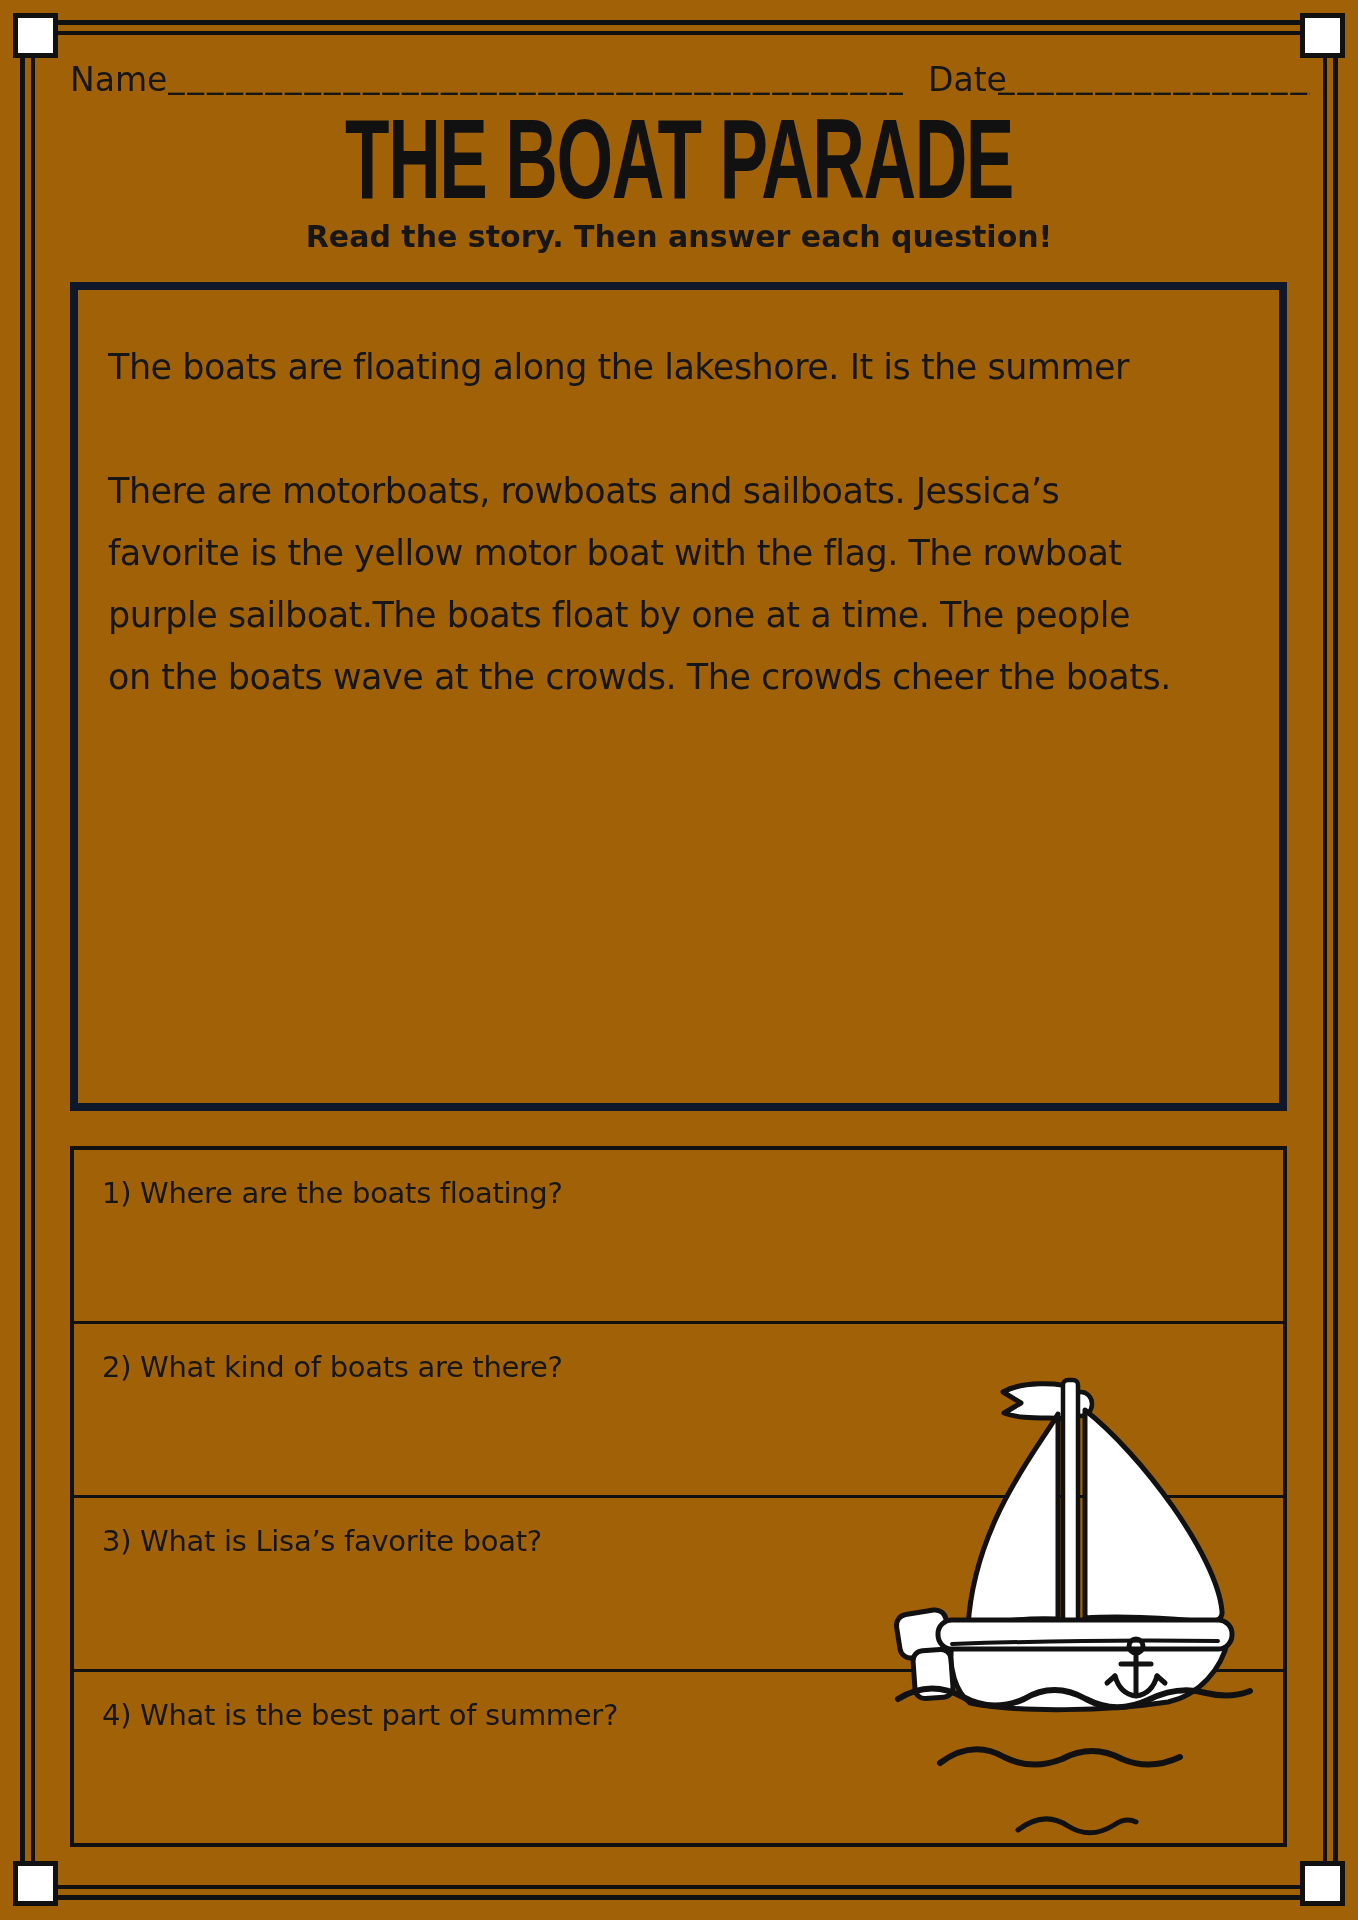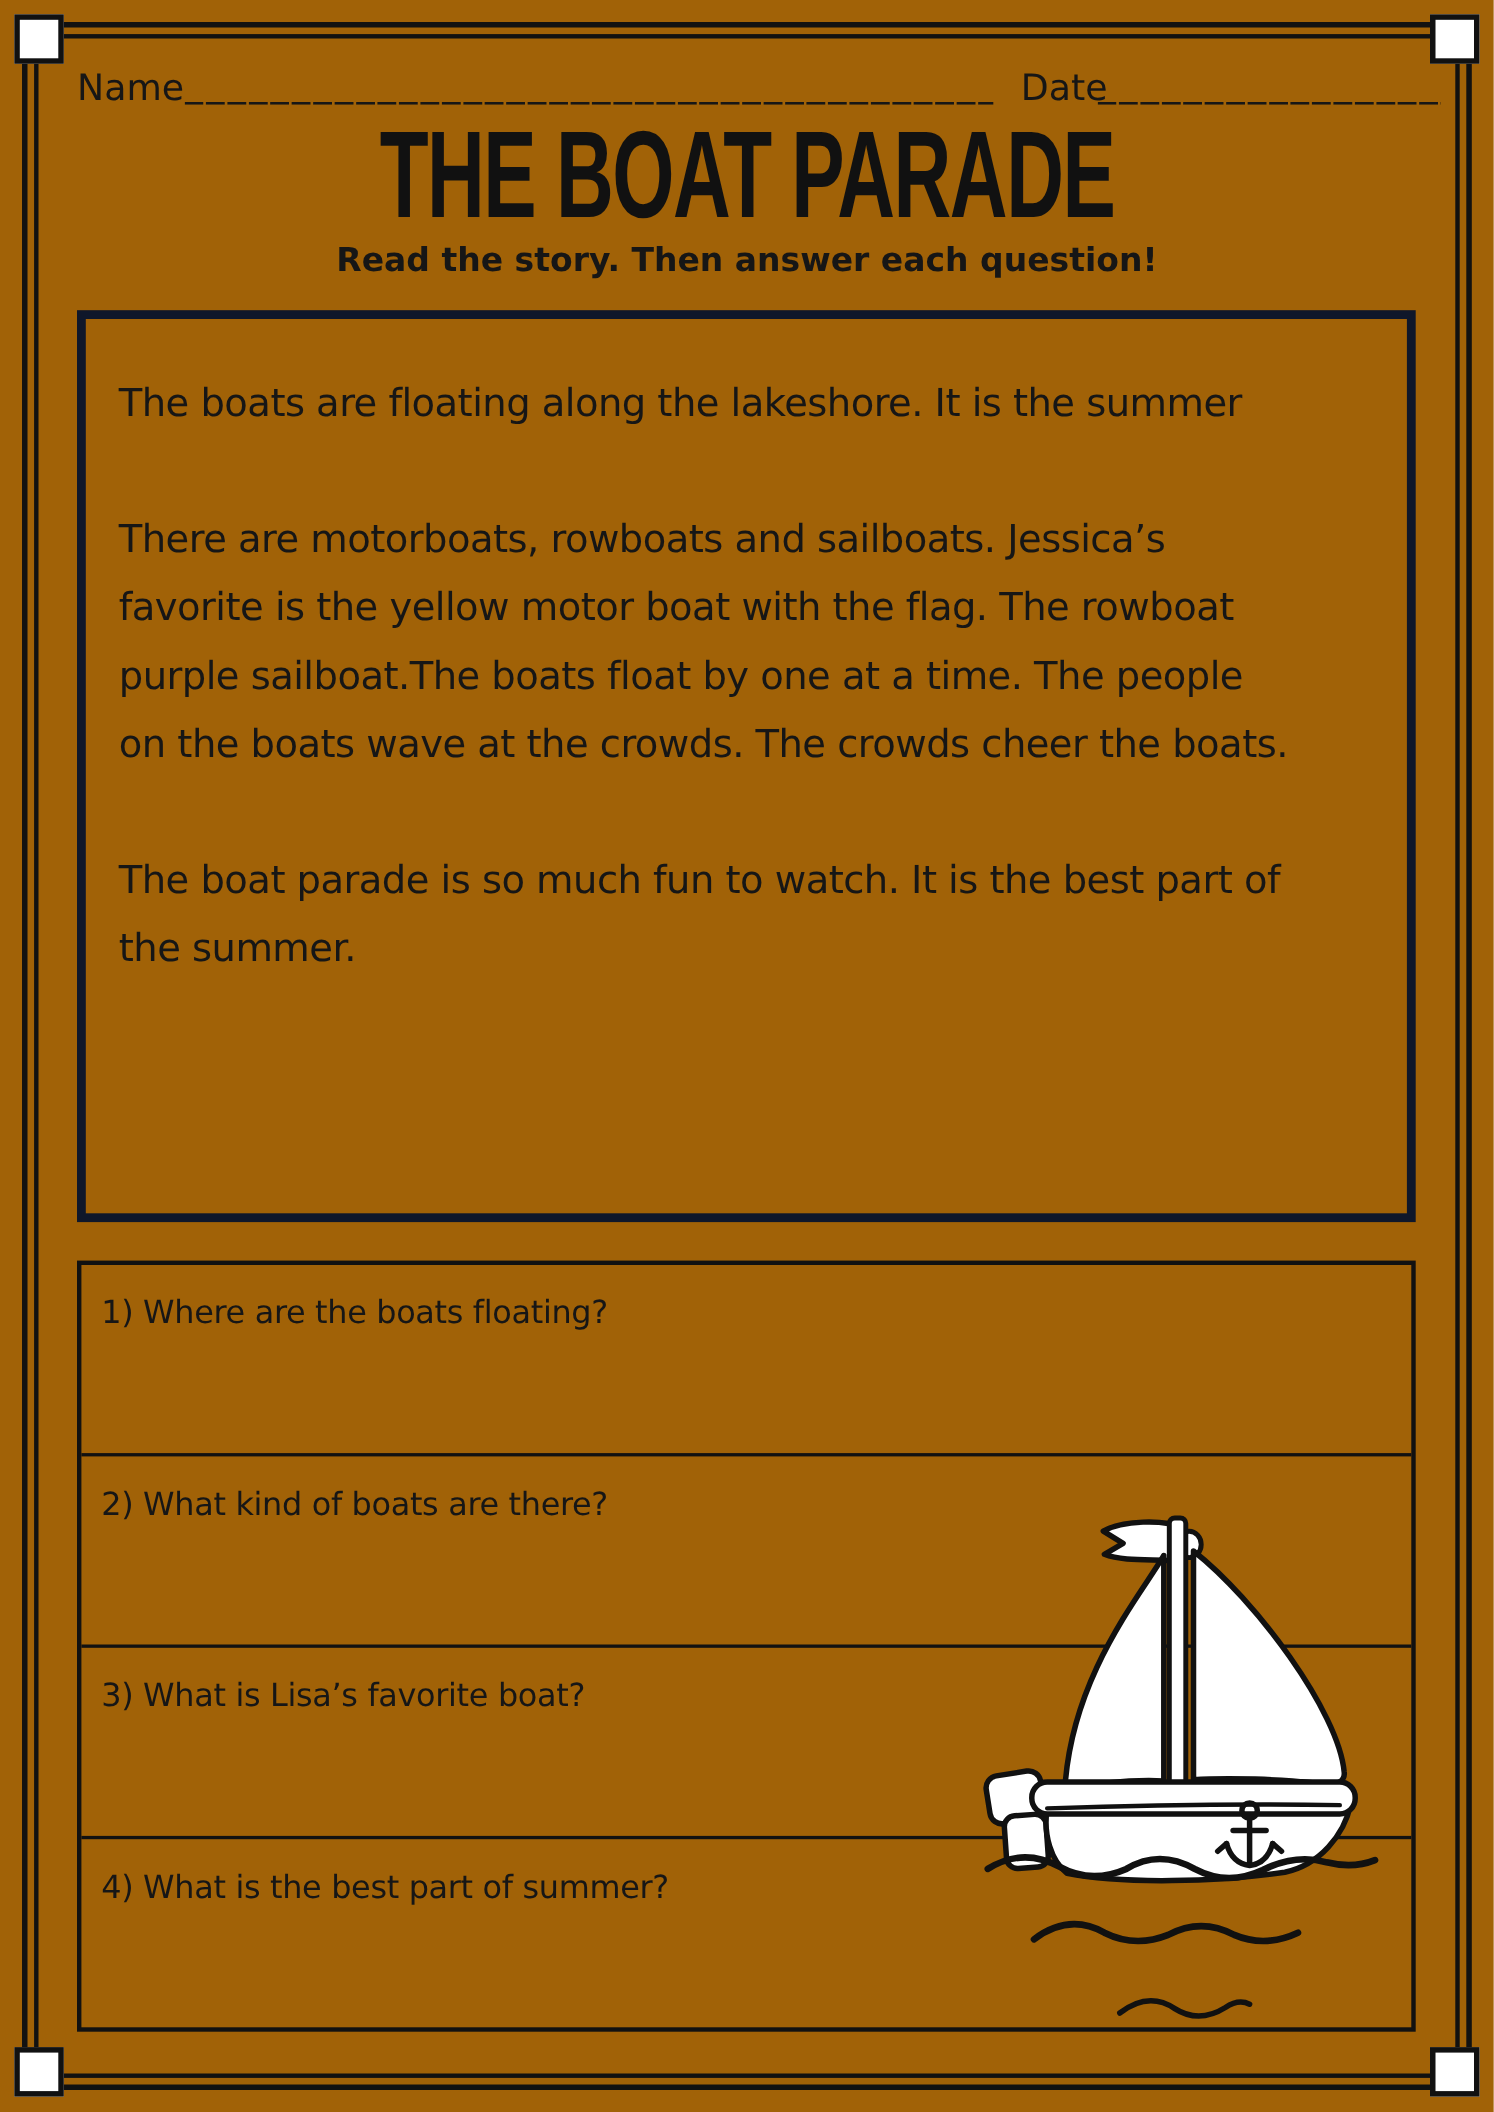--- a/index.html
+++ b/index.html
@@ -48,21 +48,21 @@
     padding:46px 22px 0 30px;
   }
   .story-par{margin:0 0 62px 0;}
   .story-line{font-size:35px;line-height:62px;letter-spacing:-0.5px;white-space:nowrap;}
   
   .questions-box{
     position:absolute;left:70px;top:1146px;width:1217px;height:701px;
     border:4px solid #111;box-sizing:border-box;
     display:flex;flex-direction:column;
   }
-  .q-row{flex:1 1 0;padding:24px 16px 0 18px;box-sizing:border-box;}
+  .q-row{flex:1 1 0;padding:24px 16px 0 28px;box-sizing:border-box;}
   .q-row + .q-row{border-top:3px solid #111;}
   .q-label{font-size:29px;line-height:38px;letter-spacing:-0.3px;white-space:nowrap;}
   
   .boat-wrap{position:absolute;left:880px;top:1365px;width:390px;height:480px;pointer-events:none;}
 </style>
 </head>
 <body>
 
 <div class="page">
 
@@ -85,24 +85,20 @@
 
   <div class="story-box">
     <div class="story-par">
       <div class="story-line">The boats are floating along the lakeshore. It is the summer</div>
     </div>
     <div class="story-par">
       <div class="story-line">There are motorboats, rowboats and sailboats. Jessica’s</div>
       <div class="story-line">favorite is the yellow motor boat with the flag. The rowboat</div>
       <div class="story-line">purple sailboat.The boats float by one at a time. The people</div>
       <div class="story-line">on the boats wave at the crowds. The crowds cheer the boats.</div>
-    </div>
-    <div class="story-par">
-      <div class="story-line">The boat parade is so much fun to watch. It is the best part of</div>
-      <div class="story-line">the summer.</div>
     </div>
   </div>
 
   <div class="questions-box">
     <div class="q-row">
       <span class="q-label">1) Where are the boats floating?</span>
     </div>
     <div class="q-row">
       <span class="q-label">2) What kind of boats are there?</span>
     </div>

